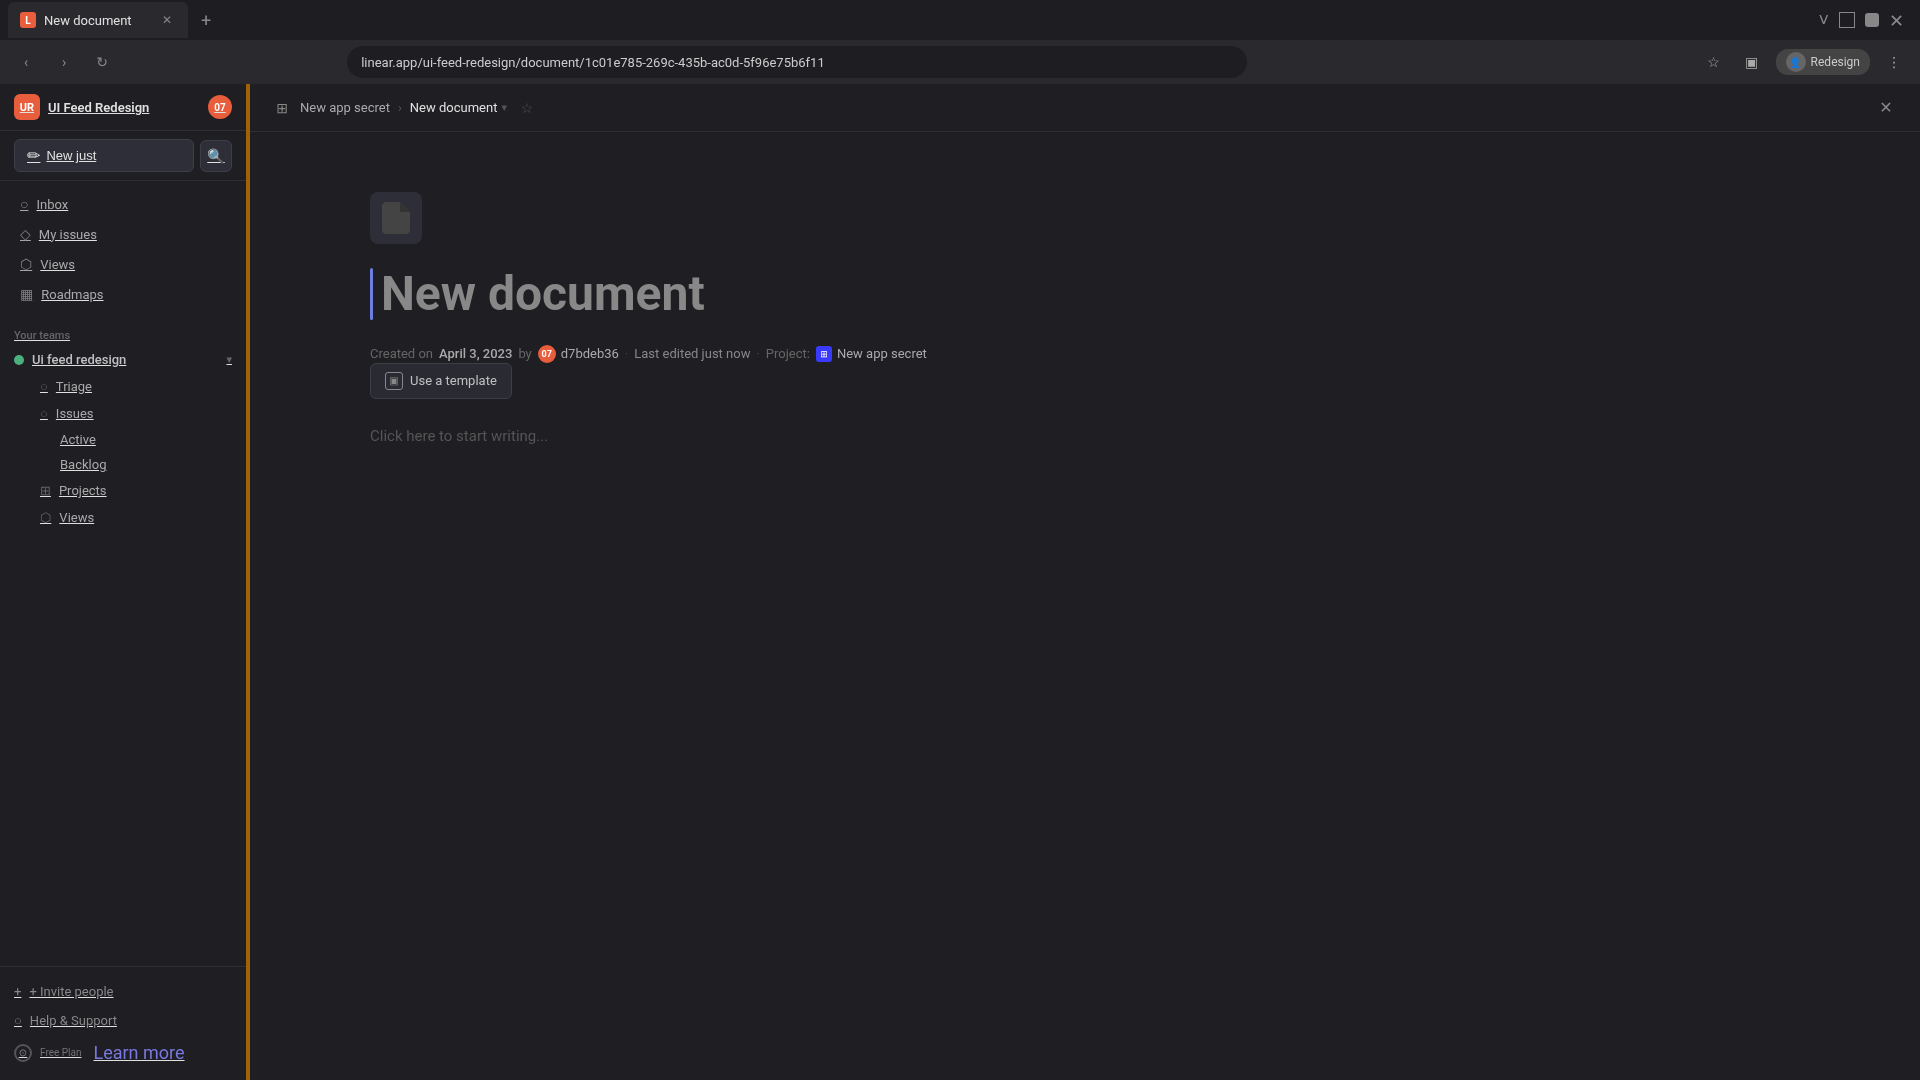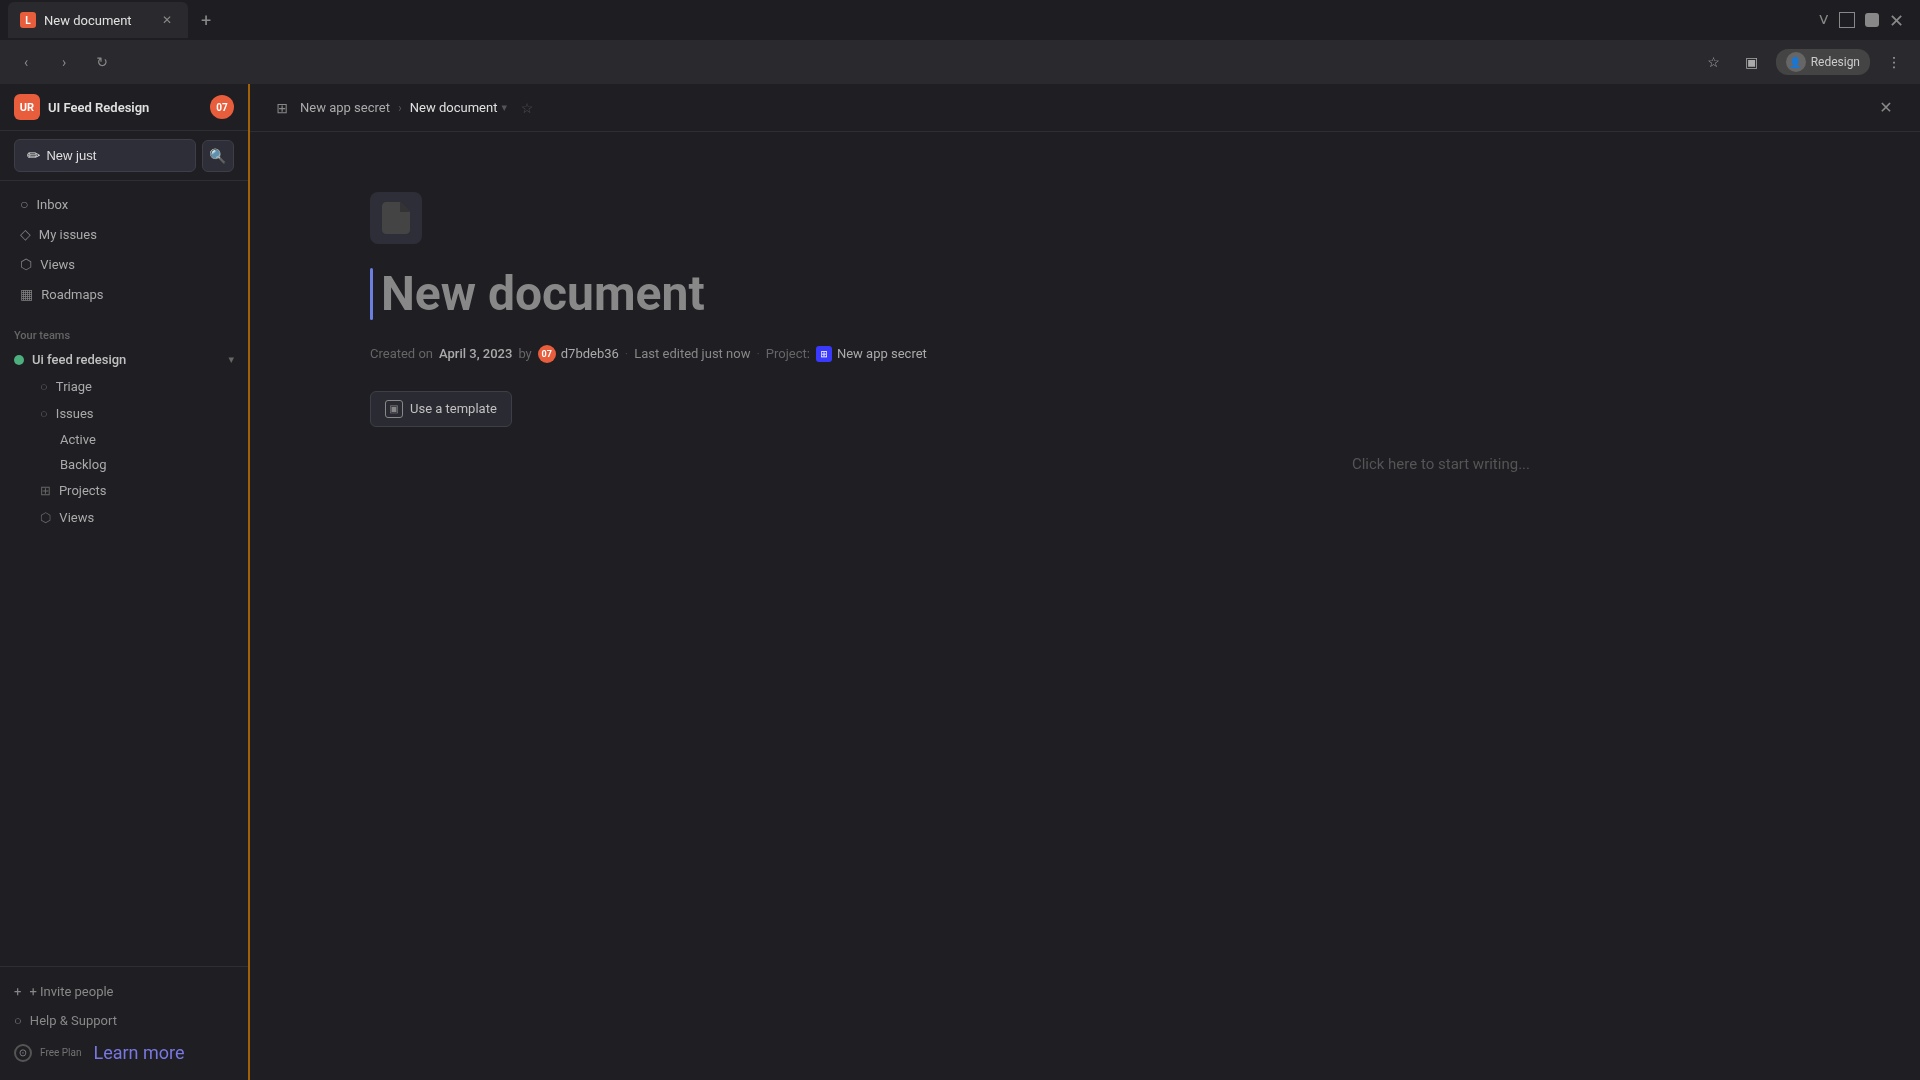--- a/index.html
+++ b/index.html
@@ -151,22 +151,23 @@
       flex: 1;
       overflow: hidden;
     }
 
     
     .sidebar {
       width: 250px;
       background: #1e1e23;
       display: flex;
       flex-direction: column;
-      border-right: 2px solid #a16207;
+      border-right: 4px solid #a16207;
       flex-shrink: 0;
+      text-decoration: underline;
     }
     .sidebar-header {
       display: flex;
       align-items: center;
       justify-content: space-between;
       padding: 10px 14px;
       border-bottom: 1px solid #2e2e35;
     }
     .workspace-info {
       display: flex;
@@ -432,21 +433,20 @@
       background: #6b7fe0;
       margin-right: 8px;
       border-radius: 2px;
     }
     .doc-meta {
       display: flex;
       align-items: center;
       gap: 6px;
       font-size: 13px;
       color: #666;
-      margin-bottom: 28px;
       flex-wrap: wrap;
     }
     .doc-meta-label { color: #666; }
     .doc-meta-date { color: #aaa; font-weight: 500; }
     .doc-meta-separator { color: #444; }
     .doc-meta-author {
       display: flex;
       align-items: center;
       gap: 5px;
       color: #aaa;
@@ -493,21 +493,20 @@
       font-size: 13px;
       color: #c0c0c0;
       cursor: pointer;
       width: fit-content;
       margin-bottom: 28px;
     }
     .writing-placeholder {
       font-size: 15px;
       color: #555;
       cursor: text;
-      text-align: right;
     }
 
     
     .template-icon {
       width: 18px;
       height: 18px;
       border: 1.5px solid #888;
       border-radius: 3px;
       display: flex;
       align-items: center;
@@ -538,20 +537,23 @@
       <div style="width:16px;height:16px;border:1.5px solid #888;display:flex;align-items:center;justify-content:center;cursor:pointer;"></div>
       <div style="width:14px;height:14px;background:#888;display:flex;align-items:center;justify-content:center;border-radius:3px;cursor:pointer;"></div>
       <div style="color:#888;font-size:18px;cursor:pointer;">✕</div>
     </div>
   </div>
 
   <div class="address-bar-row">
     <div class="nav-btn">‹</div>
     <div class="nav-btn">›</div>
     <div class="nav-btn">↻</div>
+    <div class="address-bar">
+      <span>linear.app/ui-feed-redesign/document/1c01e785-269c-435b-ac0d-5f96e75b6f11</span>
+    </div>
     <div class="address-bar-right">
       <div class="browser-icon-btn">☆</div>
       <div class="browser-icon-btn">▣</div>
       <div class="incognito-badge">
         <div class="incognito-avatar">👤</div>
         <span>Redesign</span>
       </div>
       <div class="browser-icon-btn">⋮</div>
     </div>
   </div>

